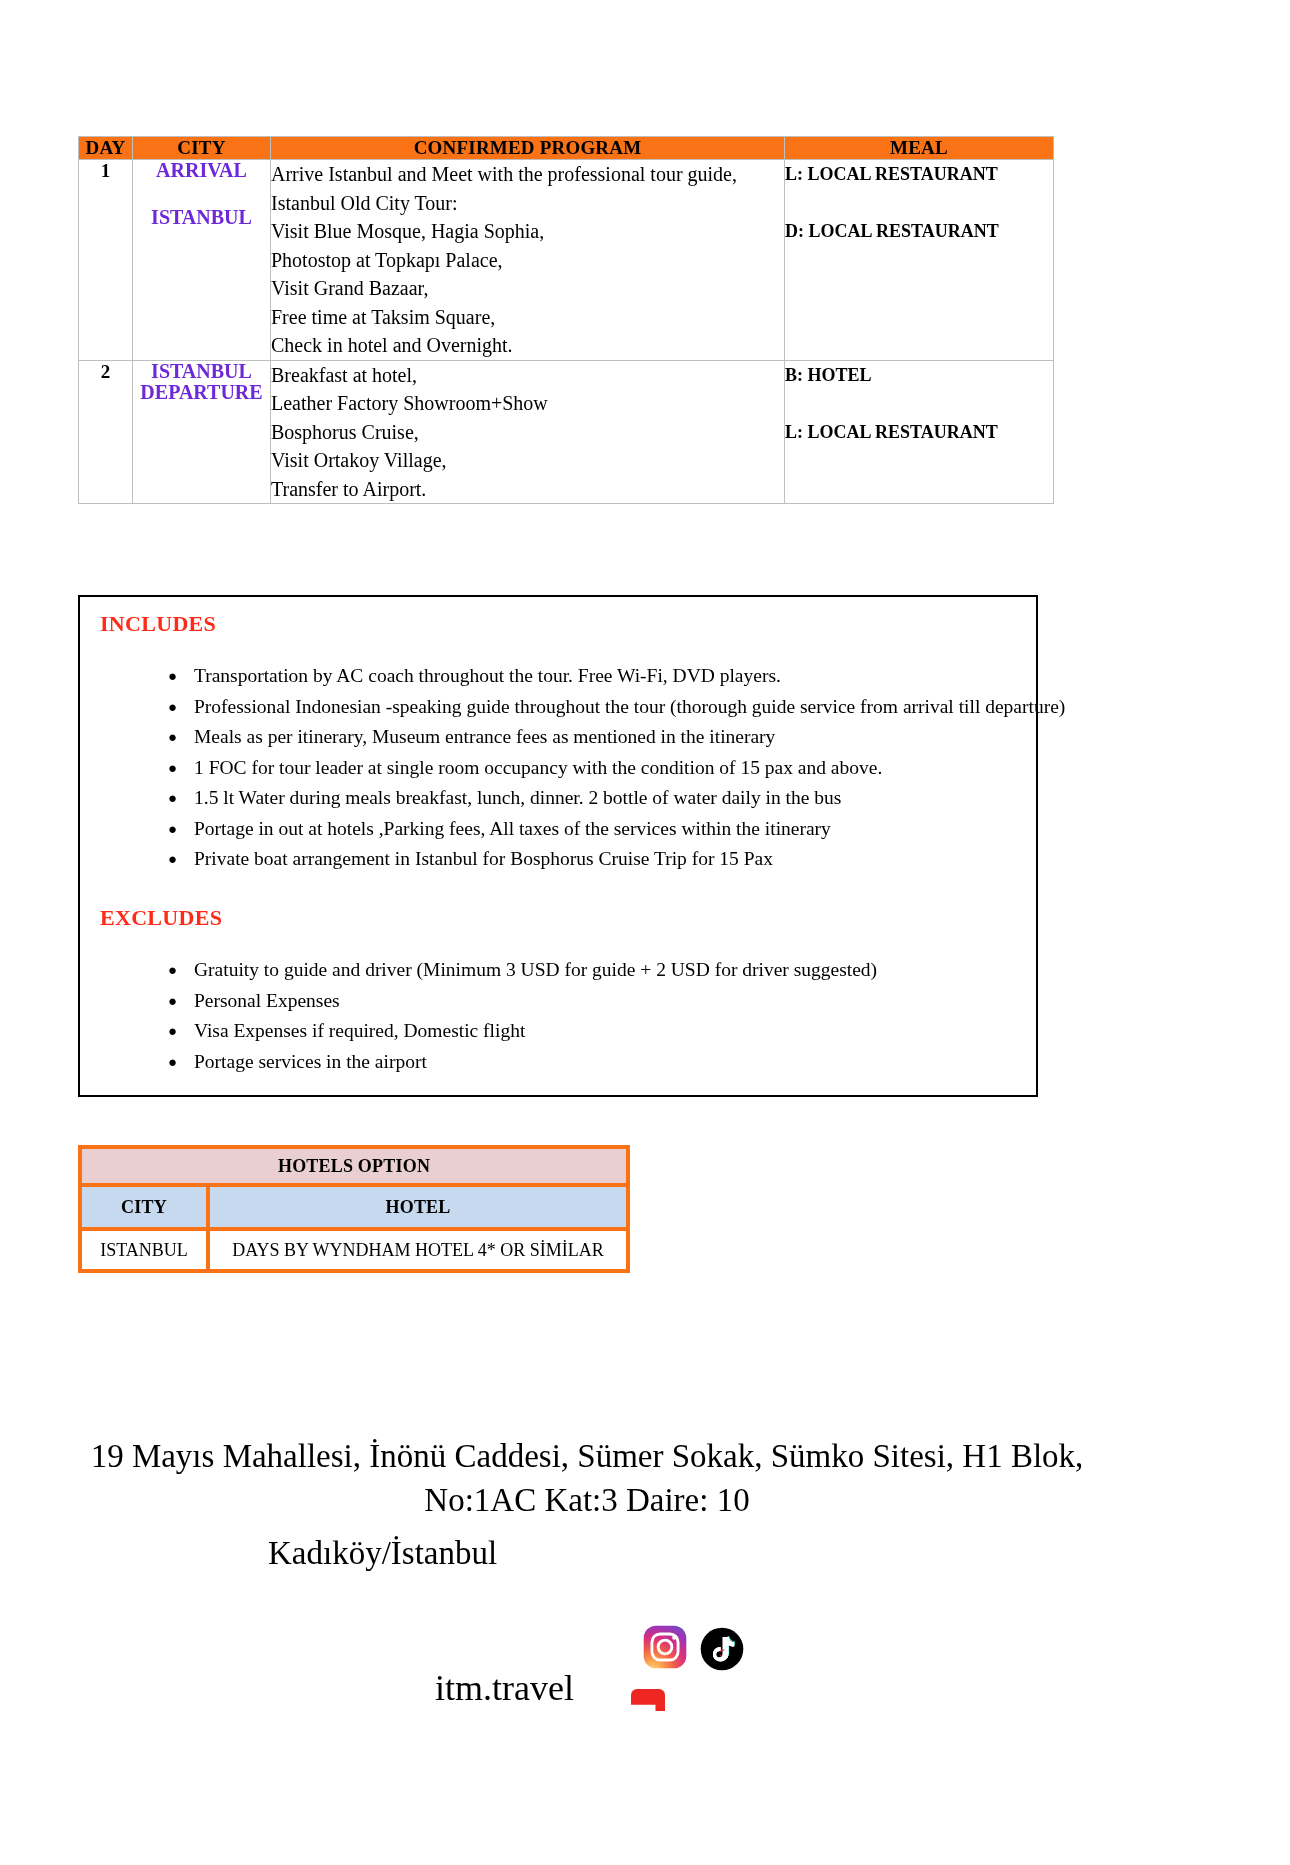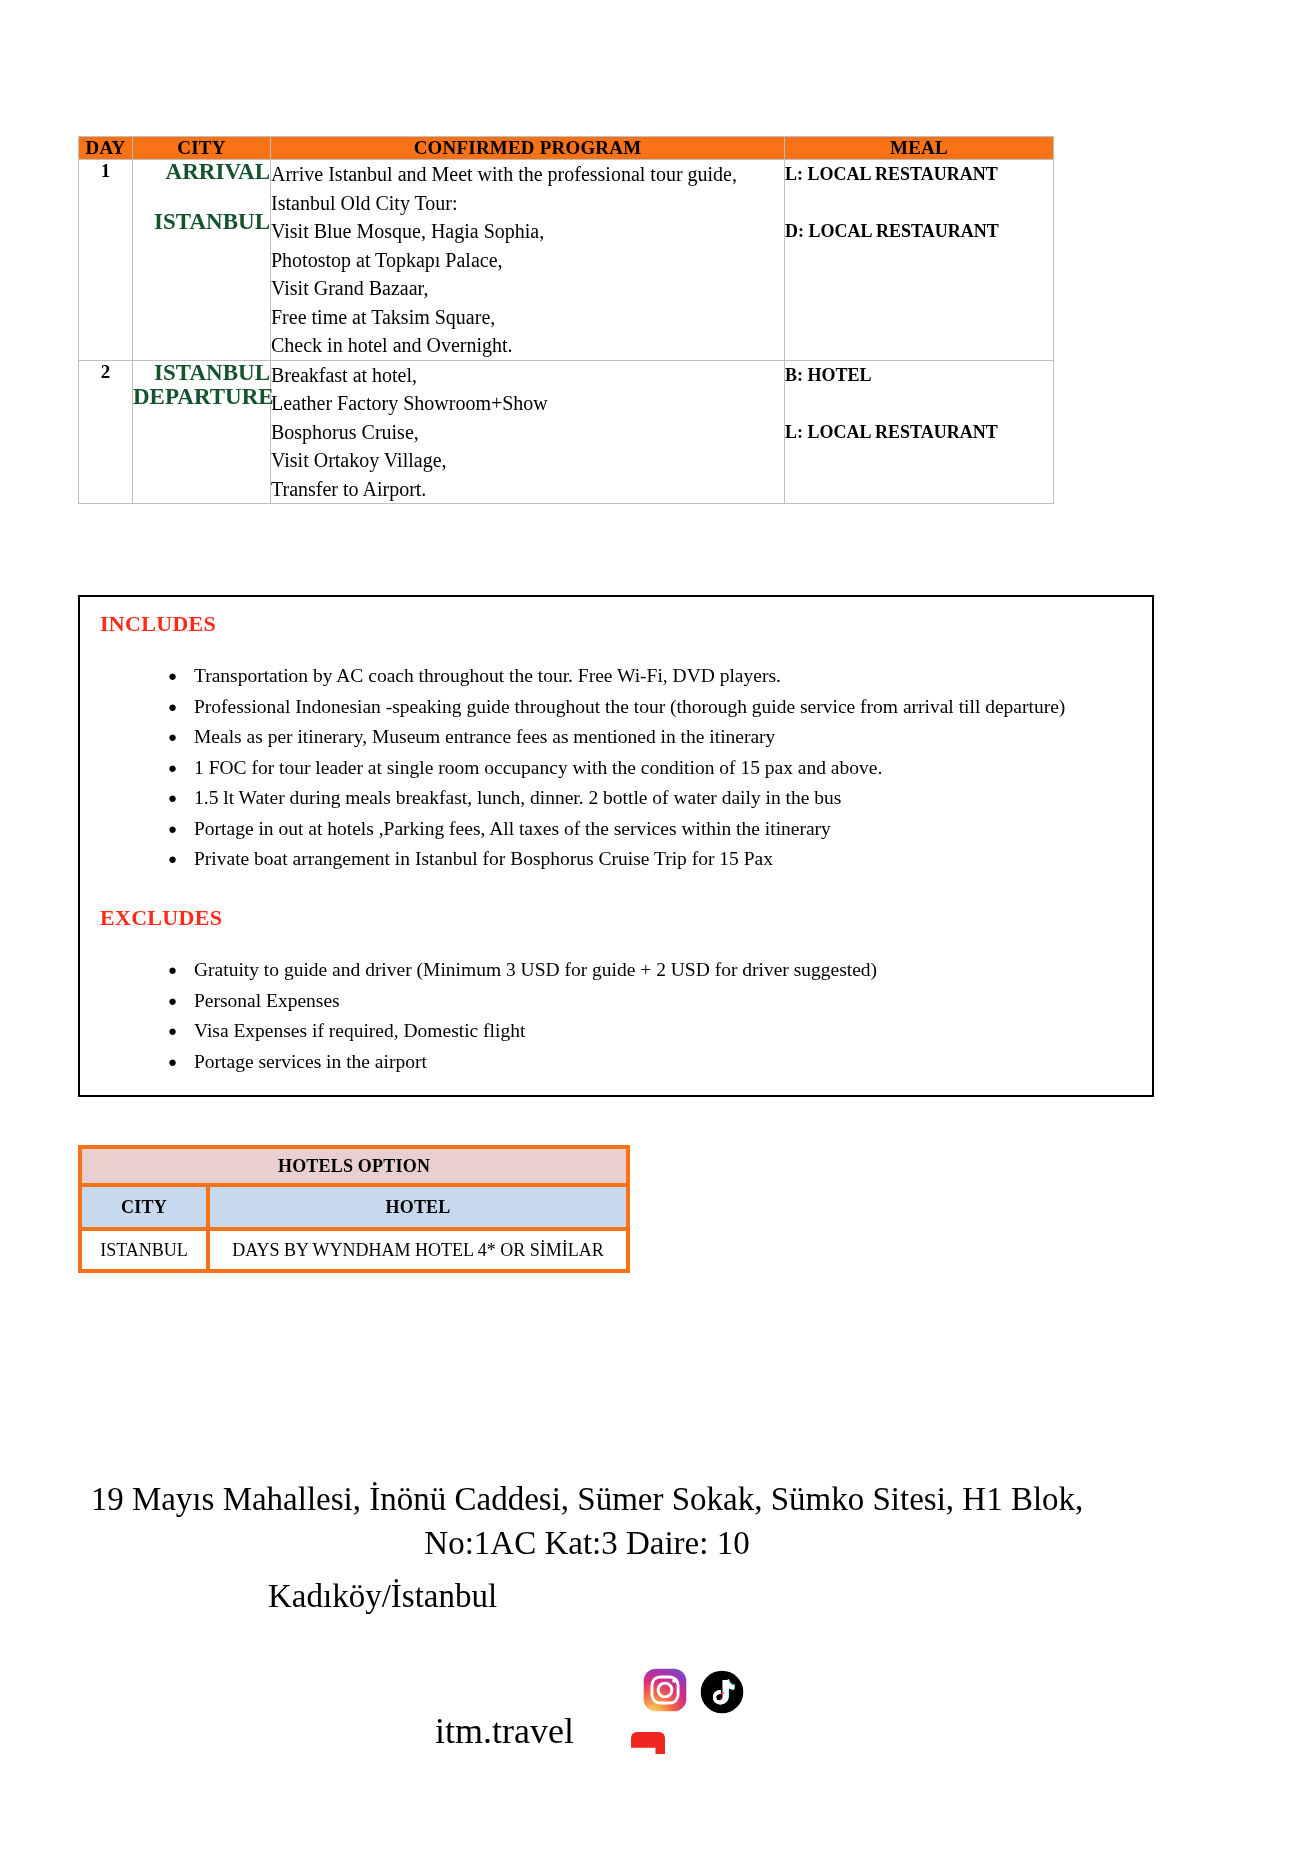--- a/index.html
+++ b/index.html
@@ -47,24 +47,24 @@
   .col-prog  { width: 514px; }
   .col-meal  { width: 269px; }
 
   .cell-day {
     text-align: center;
     font-weight: bold;
     font-size: 19px;
     padding-top: 7px;
   }
   .cell-city {
-    text-align: right;
-    color: #14532d;
-    font-weight: bold;
-    font-size: 23px;
+    text-align: center;
+    color: #6d28d9;
+    font-weight: bold;
+    font-size: 20px;
     line-height: 1.05;
   }
   .cell-city .city-line { display: block; }
   .cell-prog {
     font-size: 20px;
     line-height: 28.5px;
     padding: 4px 0 4px 6px;
     white-space: nowrap;
   }
   .cell-prog .pline { display: block; }
@@ -85,21 +85,21 @@
   .r1-city .gap { display:block; height: 26px; }
   .r1-meal { padding-top: 57px; }
   .r2-city { padding-top: 3px; }
   .r2-meal { padding-top: 32px; }
 
   
   .inc-box {
     position: absolute;
     left: 78px;
     top: 595px;
-    width: 1076px;
+    width: 960px;
     height: 502px;
     border: 2.5px solid #000000;
     box-sizing: border-box;
     background: #ffffff;
   }
   .sect-title {
     color: #ff2a18;
     font-weight: bold;
     font-size: 22px;
     letter-spacing: 0.3px;
@@ -167,21 +167,21 @@
   .h-data {
     background: #ffffff;
     font-size: 18px;
     height: 38px;
   }
 
   
   .footer {
     position: absolute;
     left: 0;
-    top: 1477px;
+    top: 1434px;
     width: 1174px;
   }
   .addr {
     text-align: center;
     font-size: 33px;
     line-height: 44px;
     white-space: nowrap;
   }
   .addr .l1 { display: block; }
   .addr .l2 { display: block; }

